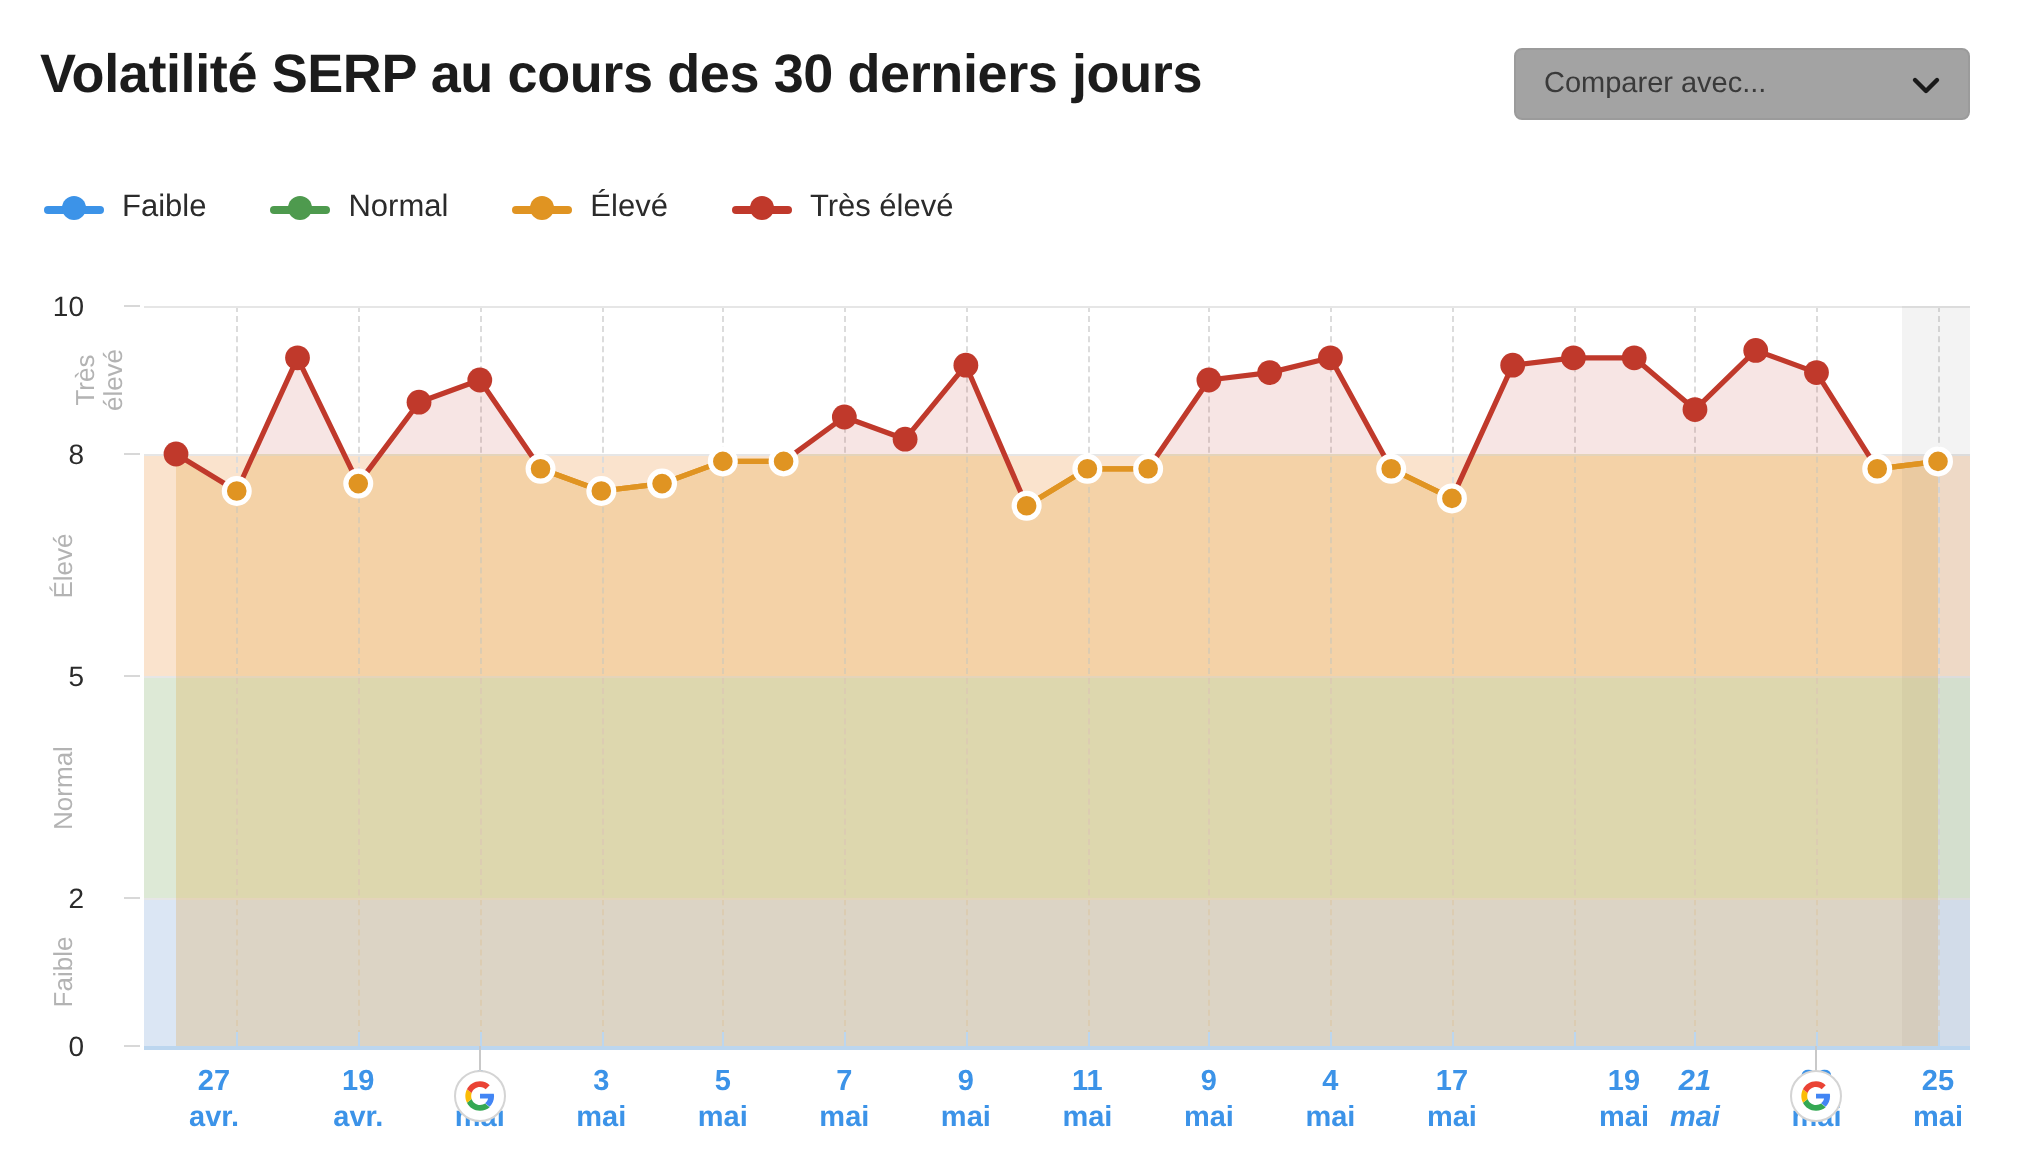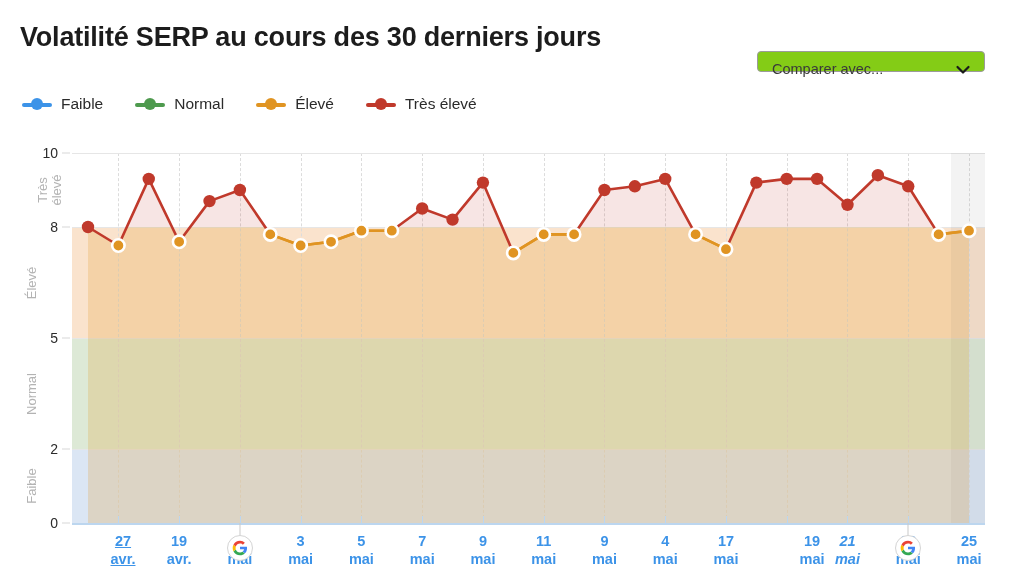--- a/index.html
+++ b/index.html
@@ -12,23 +12,23 @@
   #root{position:relative;width:1010px;height:588px;padding-left:16px;}
 
   
   .header{position:absolute;left:0;top:0;width:1010px;height:78px;}
   .title{
     position:absolute;left:20px;top:22px;
     font-size:27px;font-weight:700;color:#1c1c1c;letter-spacing:-0.2px;
     white-space:nowrap;
   }
   .select-box{
-    position:absolute;left:757px;top:24px;width:228px;height:21px;
-    border:1px solid #9b9b9b;border-radius:4px;background:#84cc16;
-    box-sizing:border-box;cursor:pointer;margin-top:27px;
+    position:absolute;left:757px;top:24px;width:228px;height:36px;
+    border:1px solid #9b9b9b;border-radius:4px;background:#a3a3a3;
+    box-sizing:border-box;cursor:pointer;
   }
   .select-label{
     position:absolute;left:14px;top:9px;font-size:14.5px;color:#3a3a3a;
     white-space:nowrap;
   }
   .select-caret{
     position:absolute;right:13px;top:10px;width:16px;height:16px;
   }
   .select-caret svg{display:block;}
 
@@ -49,21 +49,21 @@
   .plot{position:absolute;left:72px;top:23px;width:913px;height:370px;overflow:hidden;}
 
   .band{position:absolute;left:0;width:100%;}
   .gridline-h{position:absolute;left:0;width:100%;height:1px;background:#e6e6e6;}
   .gridline-v{position:absolute;top:0;height:100%;width:0;border-left:1px dashed #dcdcdc;}
 
   .future-shade{position:absolute;top:0;height:100%;background:rgba(140,140,140,0.10);}
 
   .axis-left{position:absolute;left:0;top:0;width:72px;height:416px;}
   .ytick{
-    position:absolute;right:14px;font-size:14px;color:#2b2b2b;
+    position:absolute;right:30px;font-size:14px;color:#2b2b2b;
     text-align:left;transform:translateY(-50%);white-space:nowrap;
   }
   .ytick-dash{position:absolute;left:62px;width:8px;height:1px;background:#d8d8d8;transform:translateY(-50%);}
   .band-label{
     position:absolute;left:28px;
     font-size:13px;color:#b3b3b3;white-space:nowrap;
     transform-origin:left bottom;transform:rotate(-90deg);
   }
   .band-label.two-line{line-height:1.05;text-align:center;}
 
@@ -258,21 +258,21 @@
           <circle cx="805.8620689655172" cy="22.19999999999999" r="6.2" fill="#c0392b" stroke="#ffffff" stroke-width="0"></circle>
           <circle cx="836.2413793103449" cy="33.30000000000001" r="6.2" fill="#c0392b" stroke="#ffffff" stroke-width="0"></circle>
           <circle cx="866.6206896551724" cy="81.39999999999998" r="6.2" fill="#e09422" stroke="#ffffff" stroke-width="2.6"></circle>
           <circle cx="897" cy="77.69999999999999" r="6.2" fill="#e09422" stroke="#ffffff" stroke-width="2.6"></circle>
         </svg>
       </div>
 
     <div class="xaxis" id="xaxis">
       <div class="xaxis-line"></div>
     <div class="xtick-mark" style="left: 118.379px;"></div>
-        <div class="xtick" style="left: 123px; text-decoration: underline;"><span>27</span><span class="d2">avr.</span></div>
+        <div class="xtick" style="left: 107px;"><span>27</span><span class="d2">avr.</span></div>
         <div class="xtick-mark" style="left: 179.138px;"></div>
         <div class="xtick" style="left: 179.138px;"><span>19</span><span class="d2">avr.</span></div>
         <div class="xtick-mark" style="left: 239.897px;"></div>
         <div class="xtick" style="left: 239.897px;"><span>1</span><span class="d2">mai</span></div>
         <div class="xtick-mark" style="left: 300.655px;"></div>
         <div class="xtick" style="left: 300.655px;"><span>3</span><span class="d2">mai</span></div>
         <div class="xtick-mark" style="left: 361.414px;"></div>
         <div class="xtick" style="left: 361.414px;"><span>5</span><span class="d2">mai</span></div>
         <div class="xtick-mark" style="left: 422.172px;"></div>
         <div class="xtick" style="left: 422.172px;"><span>7</span><span class="d2">mai</span></div>

